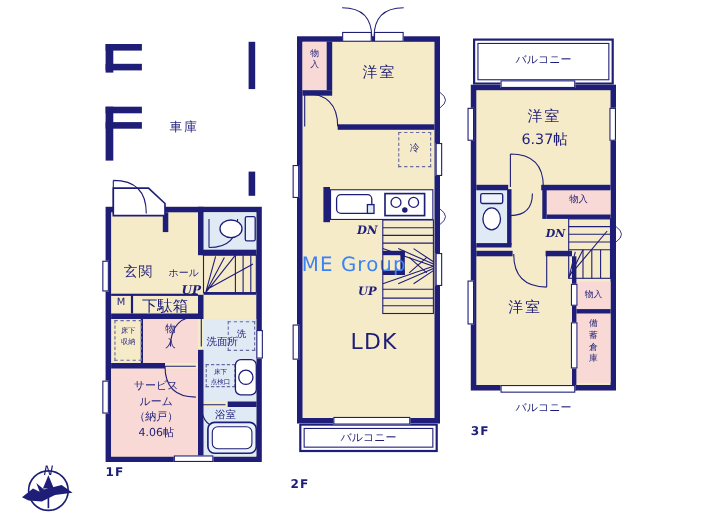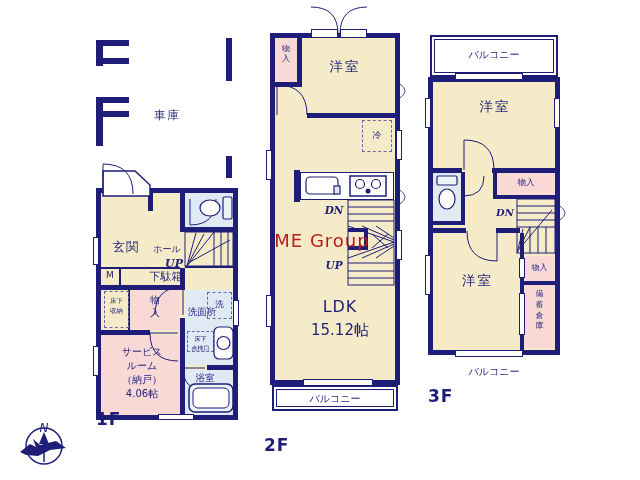--- a/index.html
+++ b/index.html
@@ -10,22 +10,22 @@
   .cream{background:#f6ebc8}
   .pink{position:absolute;background:#f8d9d5;z-index:2}
   .blue{position:absolute;background:#dfeaf5;z-index:2}
   .lbl{position:absolute;color:#1e1e78;text-align:center;white-space:pre-line;line-height:1.3;z-index:5}
   .dash{position:absolute;border:1px dashed #6a6aa0;z-index:4}
   .win{position:absolute;background:#fff;border:1px solid #1e1e78;z-index:4}
   .thinbox{position:absolute;border:1.5px solid #1e1e78;background:#fff;z-index:4}
   .balcony{position:absolute;border:2px solid #1e1e78;background:#fff;z-index:1}
   .balcony .inner{position:absolute;left:2px;right:2px;top:2px;bottom:2px;border:1px solid #1e1e78}
   .serifI{font-family:"DejaVu Serif",serif;font-style:italic;font-weight:bold}
-  .wm{position:absolute;color:#b91c1c;font-size:18px;letter-spacing:1px;z-index:6;text-align:center}
-  .floor-tag{font-size:17px;text-align:left;font-weight:bold;letter-spacing:1px}
+  .wm{position:absolute;color:#3b82f6;font-size:18px;letter-spacing:1px;z-index:6;text-align:center}
+  .floor-tag{font-size:11px;text-align:left;font-weight:bold;letter-spacing:1px}
   #overlay{position:absolute;left:0;top:0;z-index:7;pointer-events:none}
 </style>
 </head>
 <body>
 
 <div id="plan">
 
   <div class="wall" style="left:96px;top:40px;width:7px;height:26px"></div>
   <div class="wall" style="left:96px;top:40px;width:33px;height:6px"></div>
   <div class="wall" style="left:96px;top:58px;width:33px;height:6px"></div>
@@ -63,35 +63,35 @@
   <div class="win" style="left:233px;top:300px;width:6px;height:26px"></div>
 
   <div class="dash" style="left:104px;top:291px;width:25px;height:37px"></div>
   <div class="dash" style="left:207px;top:292px;width:25px;height:27px"></div>
   <div class="dash" style="left:187px;top:331px;width:27px;height:21px"></div>
 
   <div class="lbl" style="left:101px;top:239px;width:50px;font-size:12.5px;letter-spacing:1px">玄関</div>
   <div class="lbl" style="left:146px;top:244px;width:42px;font-size:9px">ホール</div>
   <div class="lbl serifI" style="left:158px;top:257px;width:32px;font-size:11px">UP</div>
   <div class="lbl" style="left:101px;top:270px;width:18px;font-size:9px">M</div>
-  <div class="lbl" style="left:137px;top:270px;width:58px;font-size:11px">下駄箱</div>
+  <div class="lbl" style="left:121px;top:270px;width:58px;font-size:14px">下駄箱</div>
   <div class="lbl" style="left:104px;top:296px;width:25px;font-size:6.5px;line-height:1.6">床下
 収納</div>
   <div class="lbl" style="left:130px;top:294px;width:50px;font-size:9.5px;line-height:1.35">物
 入</div>
   <div class="lbl" style="left:101px;top:345px;width:82px;font-size:10px;line-height:1.4">サービス
 ルーム
 （納戸）
 4.06帖</div>
   <div class="lbl" style="left:207px;top:299px;width:25px;font-size:8.5px">洗</div>
   <div class="lbl" style="left:183px;top:306px;width:38px;font-size:9.5px">洗面所</div>
   <div class="lbl" style="left:187px;top:334px;width:27px;font-size:6px;line-height:1.5">床下
 点検口</div>
   <div class="lbl" style="left:188px;top:372px;width:34px;font-size:9.5px">浴室</div>
-  <div class="lbl floor-tag" style="left:96px;top:408px;width:30px">1F</div>
+  <div class="lbl floor-tag" style="left:96px;top:423px;width:30px">1F</div>
 
   <div class="outline cream" style="left:270px;top:33px;width:130px;height:352px"></div>
   <div class="pink" style="left:275px;top:38px;width:22px;height:44px"></div>
   <div class="wall" style="left:297px;top:38px;width:5px;height:44px"></div>
   <div class="wall" style="left:275px;top:82px;width:27px;height:5px"></div>
   <div class="wall" style="left:307px;top:113px;width:88px;height:5px"></div>
   <div class="wall" style="left:294px;top:170px;width:6px;height:32px"></div>
   <div class="wall" style="left:348px;top:228px;width:20px;height:4px"></div>
   <div class="wall" style="left:348px;top:246px;width:20px;height:4px"></div>
   <div class="wall" style="left:364px;top:228px;width:4px;height:22px"></div>
@@ -108,22 +108,21 @@
   <div class="balcony" style="left:272px;top:385px;width:126px;height:26px">
       <div class="inner"></div>
     </div>
 
   <div class="lbl" style="left:275px;top:44px;width:22px;font-size:8px;line-height:1.3">物
 入</div>
   <div class="lbl" style="left:300px;top:58px;width:90px;font-size:13.5px;letter-spacing:2px">洋室</div>
   <div class="lbl" style="left:362px;top:130px;width:30px;font-size:9px">冷</div>
   <div class="lbl serifI" style="left:322px;top:204px;width:24px;font-size:10.5px">DN</div>
   <div class="lbl serifI" style="left:322px;top:259px;width:24px;font-size:10.5px">UP</div>
-  <div class="lbl" style="left:295px;top:297px;width:90px;font-size:16px;letter-spacing:1px">LDK</div>
-  <div class="lbl" style="left:295px;top:321px;width:90px;font-size:15px">15.12帖</div>
+  <div class="lbl" style="left:295px;top:297px;width:90px;font-size:20px;letter-spacing:1px">LDK</div>
   <div class="lbl" style="left:272px;top:392px;width:126px;font-size:10px;z-index:6">バルコニー</div>
   <div class="lbl floor-tag" style="left:264px;top:434px;width:30px">2F</div>
   <div class="wm" style="left:262px;top:230px;width:120px">ME Group</div>
 
   <div class="balcony" style="left:430px;top:35px;width:128px;height:42px">
       <div class="inner"></div>
     </div>
   <div class="outline cream" style="left:428px;top:77px;width:132px;height:278px"></div>
   <div class="blue" style="left:433px;top:172px;width:29px;height:51px"></div>
   <div class="pink" style="left:497px;top:172px;width:58px;height:23px"></div>
@@ -144,20 +143,21 @@
   <div class="win" style="left:455px;top:73px;width:68px;height:7px"></div>
   <div class="win" style="left:455px;top:350px;width:68px;height:7px"></div>
   <div class="win" style="left:425px;top:98px;width:6px;height:30px"></div>
   <div class="win" style="left:425px;top:255px;width:6px;height:40px"></div>
   <div class="win" style="left:554px;top:98px;width:6px;height:30px"></div>
   <div class="win" style="left:519px;top:258px;width:6px;height:20px"></div>
   <div class="win" style="left:519px;top:293px;width:6px;height:42px"></div>
 
   <div class="lbl" style="left:430px;top:48px;width:128px;font-size:10px;z-index:6">バルコニー</div>
   <div class="lbl" style="left:455px;top:98px;width:80px;font-size:13.5px;letter-spacing:2px">洋室</div>
+  <div class="lbl" style="left:455px;top:120px;width:80px;font-size:13px">6.37帖</div>
   <div class="lbl" style="left:497px;top:177px;width:58px;font-size:8.5px">物入</div>
   <div class="lbl serifI" style="left:492px;top:206px;width:26px;font-size:10px">DN</div>
   <div class="lbl" style="left:440px;top:272px;width:75px;font-size:13.5px;letter-spacing:2px">洋室</div>
   <div class="lbl" style="left:524px;top:263px;width:31px;font-size:8px">物入</div>
   <div class="lbl" style="left:524px;top:289px;width:31px;font-size:8px;line-height:1.35">備
 蓄
 倉
 庫</div>
   <div class="lbl" style="left:430px;top:365px;width:128px;font-size:10px;z-index:6">バルコニー</div>
   <div class="lbl floor-tag" style="left:428px;top:385px;width:30px">3F</div>

